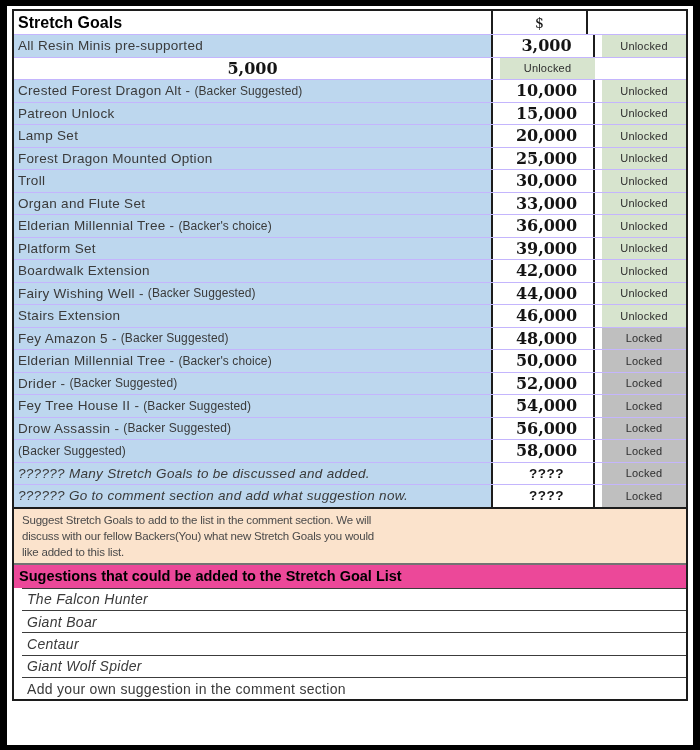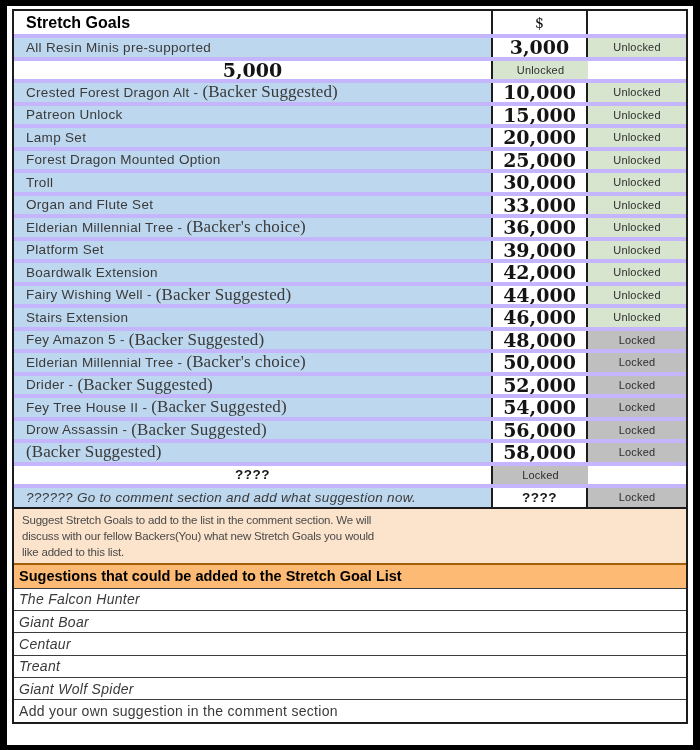--- a/index.html
+++ b/index.html
@@ -3,42 +3,42 @@
 <meta charset="utf-8">
 <style>
   html,body{margin:0;padding:0;width:700px;height:750px;background:#000;
     font-family:"Liberation Sans",sans-serif;}
   .frame{position:absolute;left:0;top:0;width:700px;height:750px;background:#000;}
   .sheet{position:absolute;left:7px;top:6px;width:686px;height:739px;background:#fff;overflow:hidden;}
   .table{position:absolute;left:5px;top:3px;width:676px;border:2px solid #1c1c1c;
     box-sizing:border-box;background:#fff;}
   .grid-row{display:grid;grid-template-columns:479px 95px 1fr;box-sizing:border-box;}
   .row-header{height:23px;}
-  .goal-row{height:22.5px;border-top:4px solid #c4b5fd;}
+  .goal-row{height:22.5px;border-top:1px solid #c4b5fd;gap:7px;}
   .cell{display:flex;align-items:center;box-sizing:border-box;overflow:hidden;white-space:nowrap;}
-  .cell-name{padding-left:12px;border-right:2px solid #1c1c1c;background:var(--row-blue);
+  .cell-name{padding-left:4px;border-right:2px solid #1c1c1c;background:var(--row-blue);
     color:#3a3a3a;font-size:13.5px;letter-spacing:.3px;gap:4px;}
   .row-header .cell-name{background:#fff;color:#000;font-weight:bold;font-size:16px;letter-spacing:0;}
   .cell-amount{justify-content:center;border-right:2px solid #1c1c1c;background:#fff;
-    font-family:"DejaVu Serif",serif;font-weight:bold;font-size:19px;color:#141414;}
+    font-family:"DejaVu Serif",serif;font-weight:bold;font-size:16px;color:#141414;}
   .row-header .cell-amount{font-weight:normal;font-size:14px;}
   .cell-status{justify-content:center;font-weight:normal;font-size:11px;color:#2e2e2e;
     letter-spacing:.2px;background:#fff;}
   .cell-status.unlocked{background:var(--unlocked-green);}
   .cell-status.locked{background:var(--locked-gray);}
-  .goal-note{font-size:17px;letter-spacing:.1px;font-family:Liberation Serif, serif;}
+  .goal-note{font-size:12px;letter-spacing:.1px;}
   .italic{font-style:italic;}
   .q-amount{font-family:"Liberation Sans",sans-serif;font-size:13.5px;letter-spacing:.5px;}
   .note-panel{height:56px;border-top:2px solid #1c1c1c;background:var(--note-orange);
     box-sizing:border-box;padding:3px 0 0 8px;color:#4a4a4a;font-size:11.5px;
     line-height:16px;letter-spacing:-.2px;}
-  .sug-header{height:25px;border-top:2px solid #a16207;box-sizing:border-box;display:flex;
-    align-items:center;padding-left:5px;font-weight:bold;font-size:14.5px;color:#000;background:#fdba74;}
+  .sug-header{height:25px;border-top:2px solid #737373;box-sizing:border-box;display:flex;
+    align-items:center;padding-left:5px;font-weight:bold;font-size:14.5px;color:#000;background:#ec4899;}
   .sug-item{height:22.4px;border-top:1px solid #3c3c3c;box-sizing:border-box;display:flex;
-    align-items:center;padding-left:5px;font-size:14px;color:#3a3a3a;letter-spacing:.3px;background:#fff;}
+    align-items:center;padding-left:5px;font-size:14px;color:#3a3a3a;letter-spacing:.3px;background:#fff;margin-left:8px;}
 </style>
 </head>
 <body>
 
 <div class="frame">
   <div class="sheet">
     <div class="table">
 
       <div class="grid-row row-header">
         <div class="cell cell-name">Stretch Goals</div>
@@ -187,20 +187,23 @@
         <div class="cell cell-status locked">Locked</div>
       </div>
       <div class="grid-row goal-row">
         <div class="cell cell-name">
             <span class="goal-note">(Backer Suggested)</span>
           </div>
         <div class="cell cell-amount">58,000</div>
         <div class="cell cell-status locked">Locked</div>
       </div>
       <div class="grid-row goal-row">
+        <div class="cell cell-name italic">
+            <span>?????? Many Stretch Goals to be discussed and added.</span>
+          </div>
         <div class="cell cell-amount q-amount">????</div>
         <div class="cell cell-status locked">Locked</div>
       </div>
       <div class="grid-row goal-row">
         <div class="cell cell-name italic">
             <span>?????? Go to comment section and add what suggestion now.</span>
           </div>
         <div class="cell cell-amount q-amount">????</div>
         <div class="cell cell-status locked">Locked</div>
       </div>
@@ -209,19 +212,18 @@
         <div>Suggest Stretch Goals to add to the list in the comment section. We will</div>
         <div>discuss with our fellow Backers(You) what new Stretch Goals you would</div>
         <div>like added to this list.</div>
       </div>
 
       <div class="sug-header">Sugestions that could be added to the Stretch Goal List</div>
 
       <div class="sug-item italic">The Falcon Hunter</div>
       <div class="sug-item italic">Giant Boar</div>
       <div class="sug-item italic">Centaur</div>
-      <div class="sug-item italic">Treant</div>
       <div class="sug-item italic">Giant Wolf Spider</div>
       <div class="sug-item">Add your own suggestion in the comment section</div>
 
     </div>
   </div>
 </div>
 
 </body></html>

